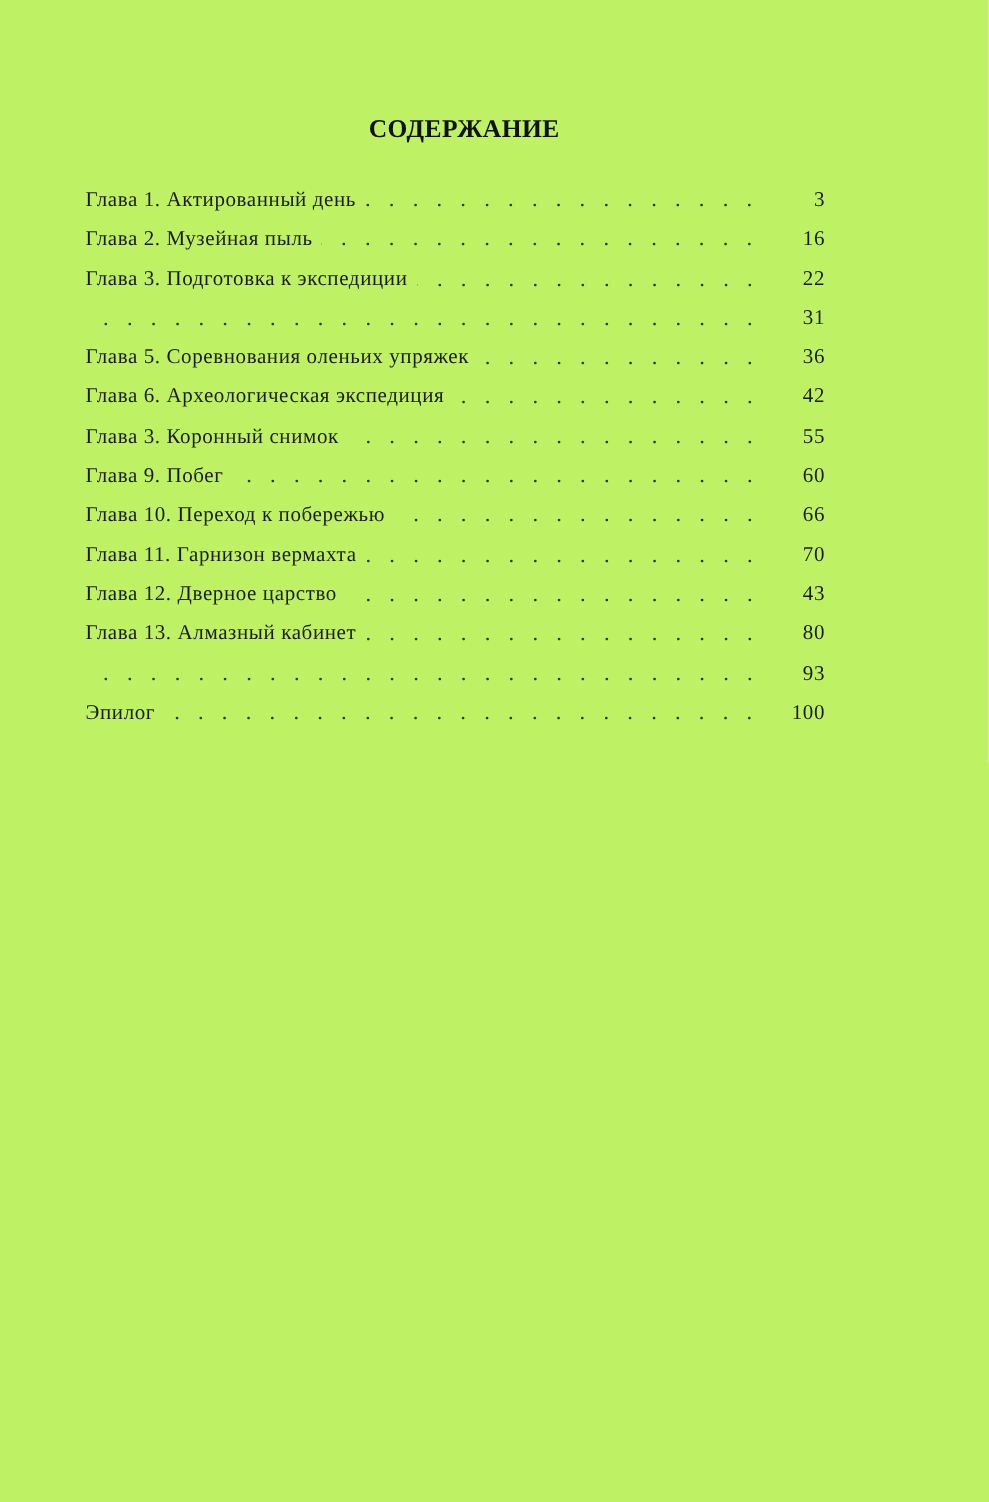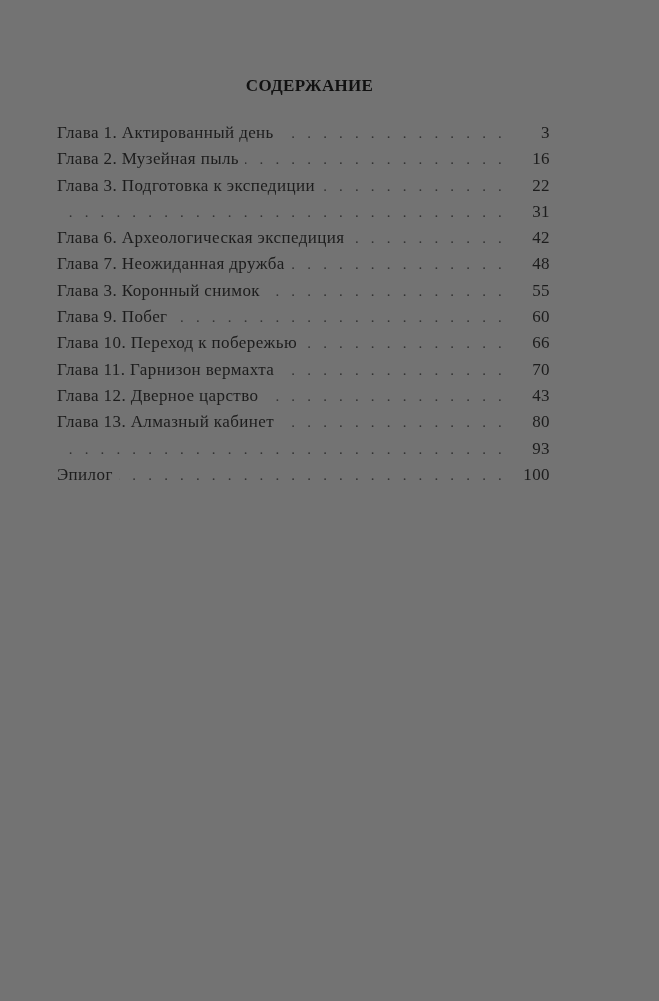--- a/index.html
+++ b/index.html
@@ -12,21 +12,21 @@
       height: 1001px;
       position: relative;
       overflow: hidden;
       font-family: "DejaVu Serif", "Liberation Serif", serif;
       color: #1a1a1a;
     }
     .page {
       position: absolute;
       left: 0; top: 0;
       width: 659px; height: 1001px;
-      background: #737373;
+      background: #bef264;
     }
     .toc-title {
       position: absolute;
       left: 0;
       width: 619px;
       top: 76px;
       text-align: center;
       font-family: "Liberation Serif", "DejaVu Serif", serif;
       font-weight: bold;
       font-size: 17px;
@@ -41,21 +41,21 @@
       margin: 0;
       padding: 0;
       list-style: none;
     }
     .toc-row {
       display: flex;
       align-items: baseline;
       height: 26.3px;
       line-height: 26.3px;
       font-family: "Liberation Serif", "DejaVu Serif", serif;
-      font-size: 17px;
+      font-size: 14px;
       color: #1c1c1c;
       white-space: nowrap;
     }
     .toc-label {
       flex: 0 0 auto;
       padding-right: 6px;
       letter-spacing: 0.4px;
     }
     .toc-leader {
       flex: 1 1 auto;
@@ -98,28 +98,28 @@
     <li class="toc-row">
       <span class="toc-label">Глава 3. Подготовка к экспедиции</span>
       <span class="toc-leader"></span>
       <span class="toc-page">22</span>
     </li>
     <li class="toc-row">
       <span class="toc-leader"></span>
       <span class="toc-page">31</span>
     </li>
     <li class="toc-row">
+      <span class="toc-label">Глава 5. Соревнования оленьих упряжек</span>
+      <span class="toc-leader"></span>
+      <span class="toc-page">36</span>
+    </li>
+    <li class="toc-row">
       <span class="toc-label">Глава 6. Археологическая экспедиция</span>
       <span class="toc-leader"></span>
       <span class="toc-page">42</span>
-    </li>
-    <li class="toc-row">
-      <span class="toc-label">Глава 7. Неожиданная дружба</span>
-      <span class="toc-leader"></span>
-      <span class="toc-page">48</span>
     </li>
     <li class="toc-row">
       <span class="toc-label">Глава 3. Коронный снимок</span>
       <span class="toc-leader"></span>
       <span class="toc-page">55</span>
     </li>
     <li class="toc-row">
       <span class="toc-label">Глава 9. Побег</span>
       <span class="toc-leader"></span>
       <span class="toc-page">60</span>

